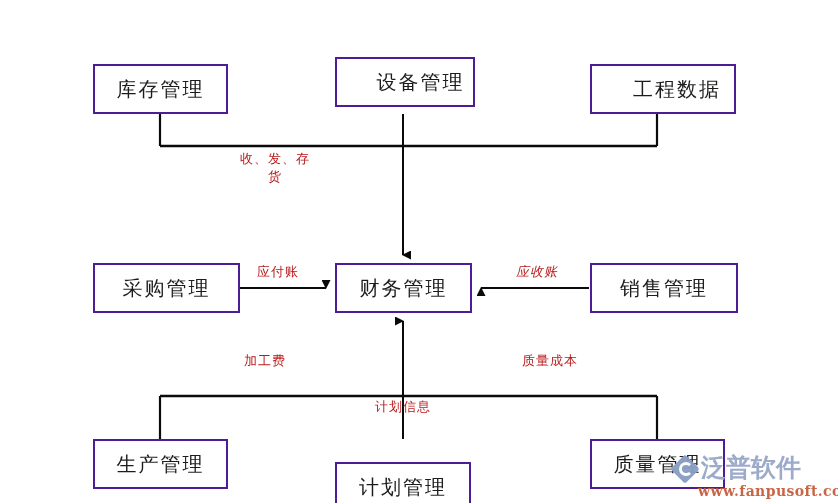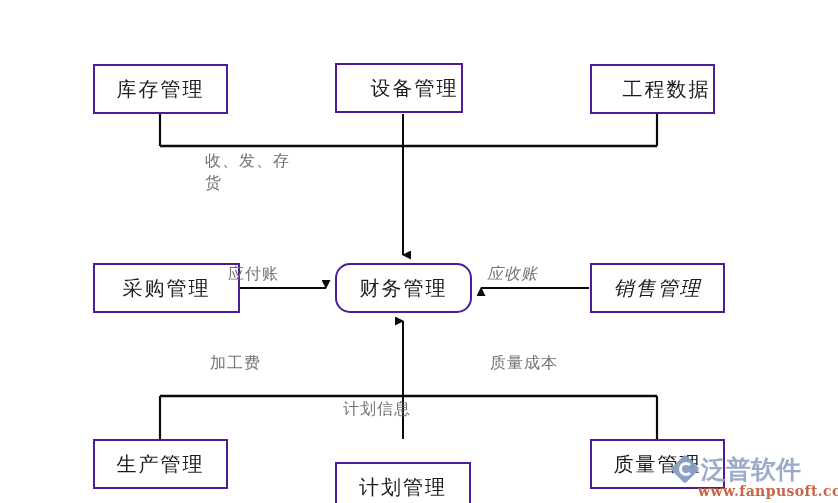--- a/index.html
+++ b/index.html
@@ -34,46 +34,47 @@
     align-items: center;
     justify-content: center;
     color: #1c1c1c;
     font-size: 20px;
     letter-spacing: 2px;
     line-height: 1;
     white-space: nowrap;
   }
   .edge-label {
     position: absolute;
-    color: #737373;
-    font-size: 16px;
+    color: #b91c1c;
+    font-size: 13px;
     letter-spacing: 1px;
     line-height: 1.35;
     white-space: pre-line;
-    text-align: left;
+    text-align: center;
     background: transparent;
   }
 
   
   #watermark {
     position: absolute;
     right: 6px;
     bottom: 4px;
     width: 160px;
     height: 58px;
     display: flex;
     flex-direction: column;
     align-items: flex-start;
     justify-content: flex-end;
     opacity: 0.97;
   }
   #wm-row {
     display: flex;
     align-items: flex-end;
     gap: 3px;
+    font-family: Liberation Mono, monospace;
   }
   #wm-mark {
     position: relative;
     width: 26px;
     height: 26px;
   }
   #wm-mark .sq {
     position: absolute;
     left: 0; top: 0;
     width: 26px; height: 26px;
@@ -154,37 +155,37 @@
 
     <g>
       <path d="M403,439 L403,321" stroke="#0a0a0a" stroke-width="2.0" fill="none" marker-end="url(#ah-up)"></path>
     </g>
   </svg>
 
   <div class="node" style="left:93px; top:64px; width:135px; height:50px;">
     <span>库存管理</span>
   </div>
 
-  <div class="node" style="left:335px; top:63px; width:128px; height:50px;padding-left:31px;">
+  <div class="node" style="left:335px; top:57px; width:140px; height:50px;padding-left:31px;">
     <span>设备管理</span>
   </div>
 
-  <div class="node" style="left:590px; top:64px; width:125px; height:50px;padding-left:28px;">
+  <div class="node" style="left:590px; top:64px; width:146px; height:50px;padding-left:28px;">
     <span>工程数据</span>
   </div>
 
   <div class="node" style="left:93px; top:263px; width:147px; height:50px;">
     <span>采购管理</span>
   </div>
 
-  <div class="node" style="left:335px; top:263px; width:137px; height:50px;border-radius:15px;">
+  <div class="node" style="left:335px; top:263px; width:137px; height:50px;">
     <span>财务管理</span>
   </div>
 
-  <div class="node" style="left:590px; top:263px; width:135px; height:50px;font-style:italic;">
+  <div class="node" style="left:590px; top:263px; width:148px; height:50px;">
     <span>销售管理</span>
   </div>
 
   <div class="node" style="left:93px; top:439px; width:135px; height:50px;">
     <span>生产管理</span>
   </div>
 
   <div class="node" style="left:335px; top:462px; width:136px; height:50px;">
     <span>计划管理</span>
   </div>

